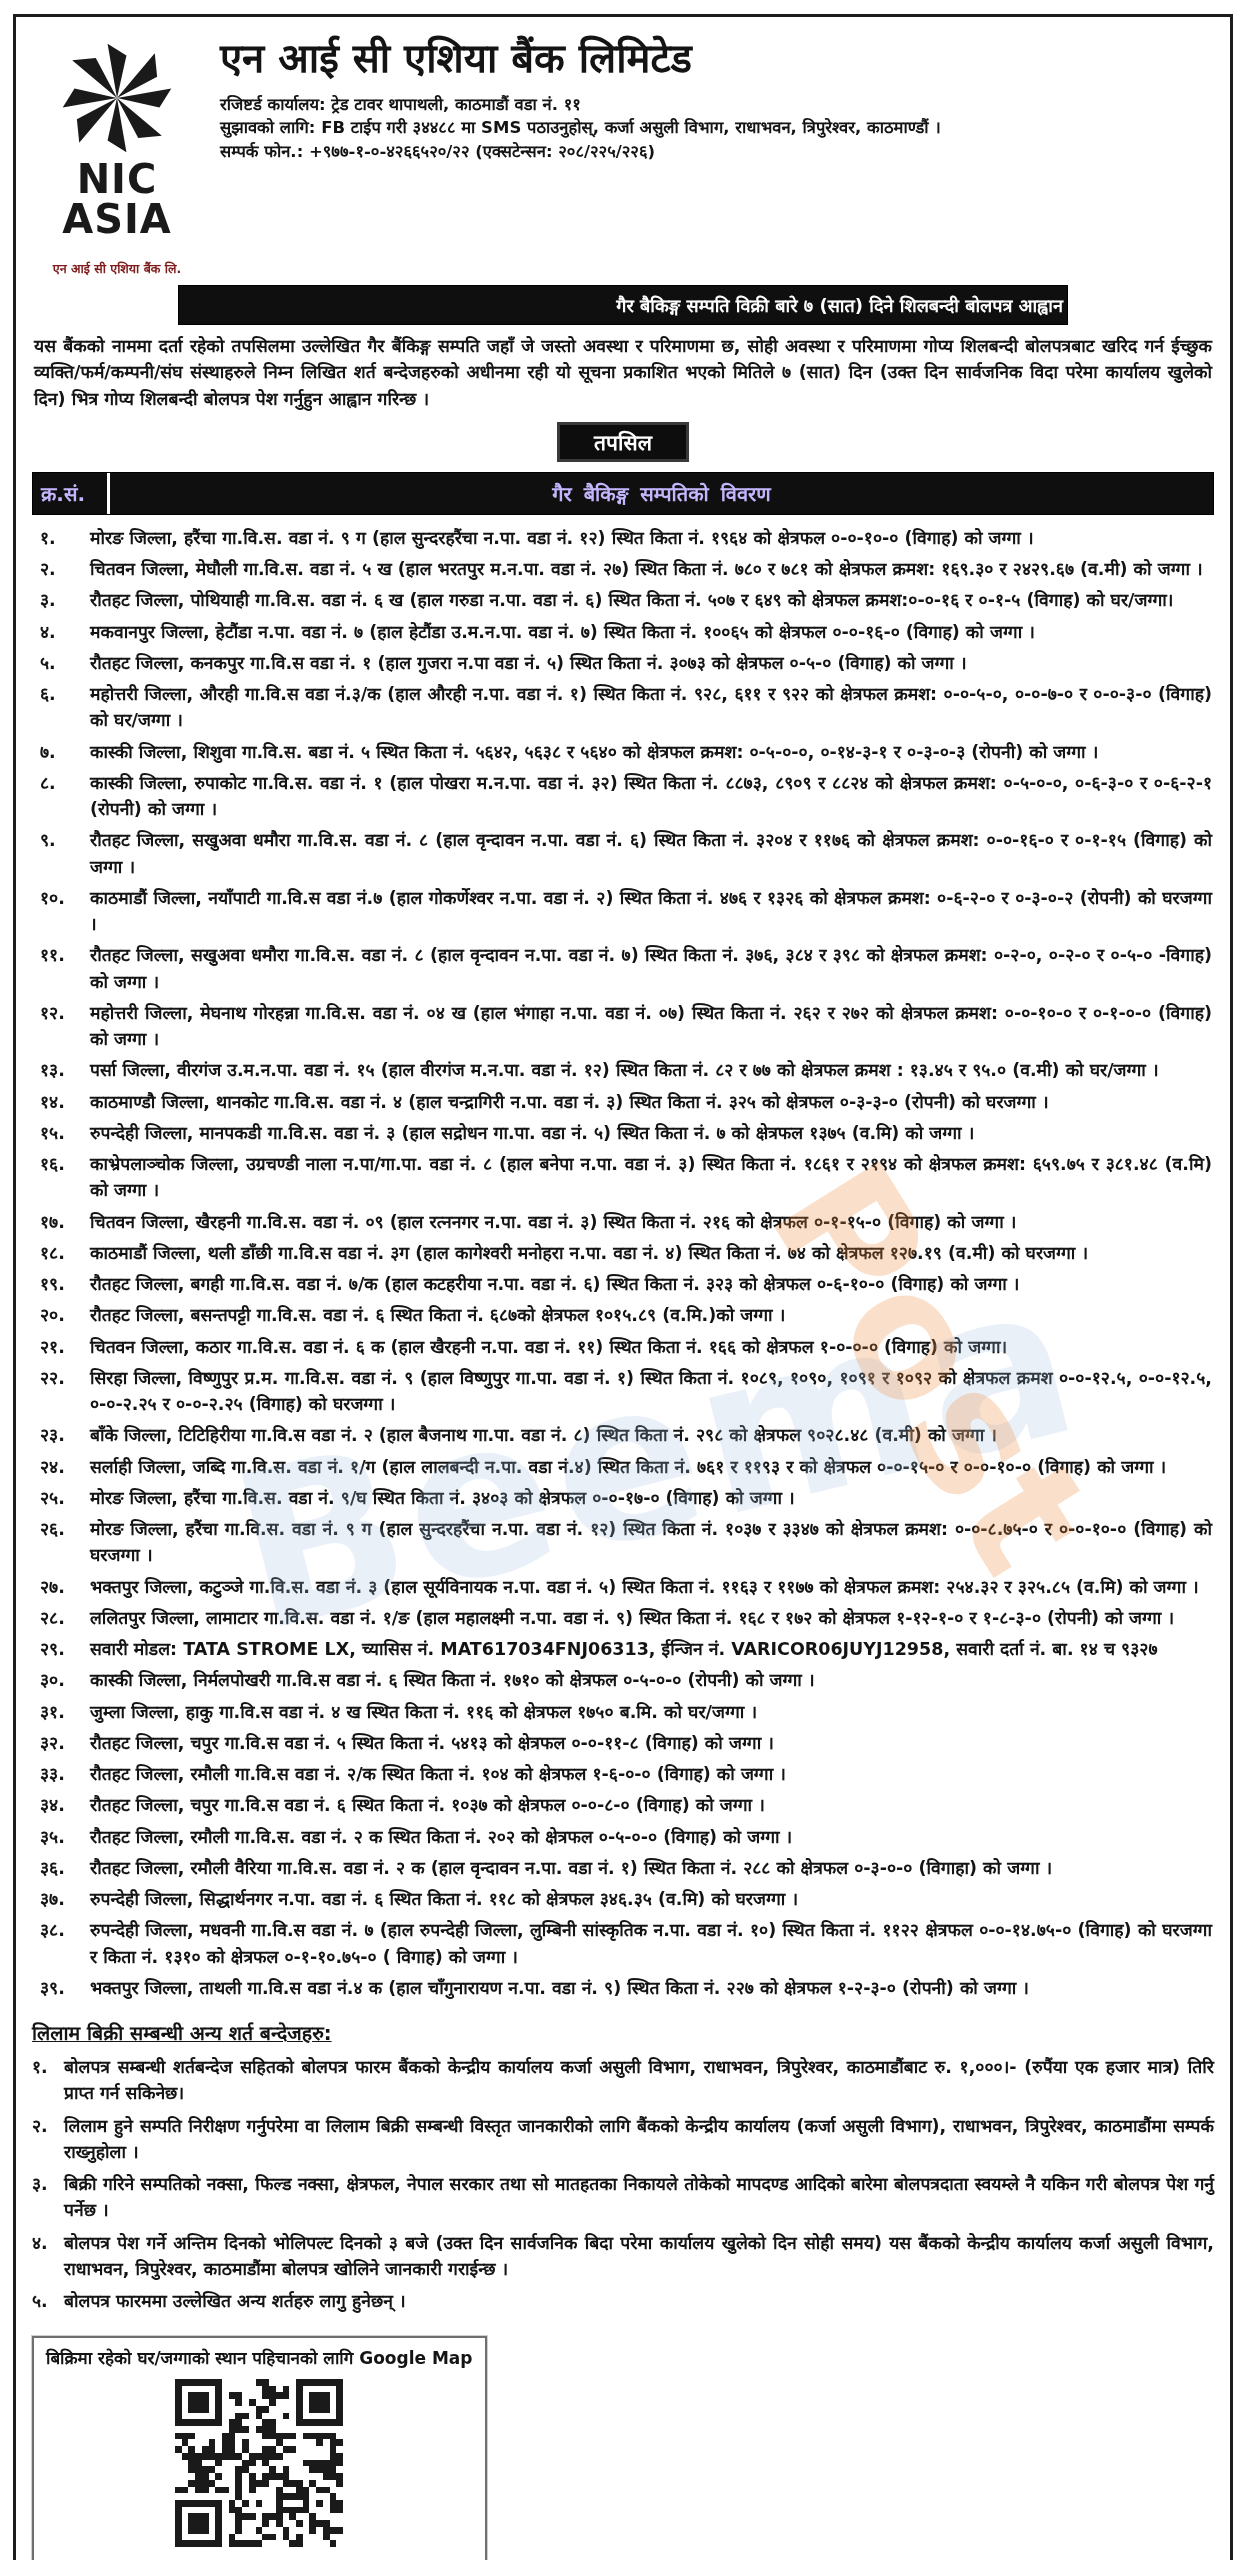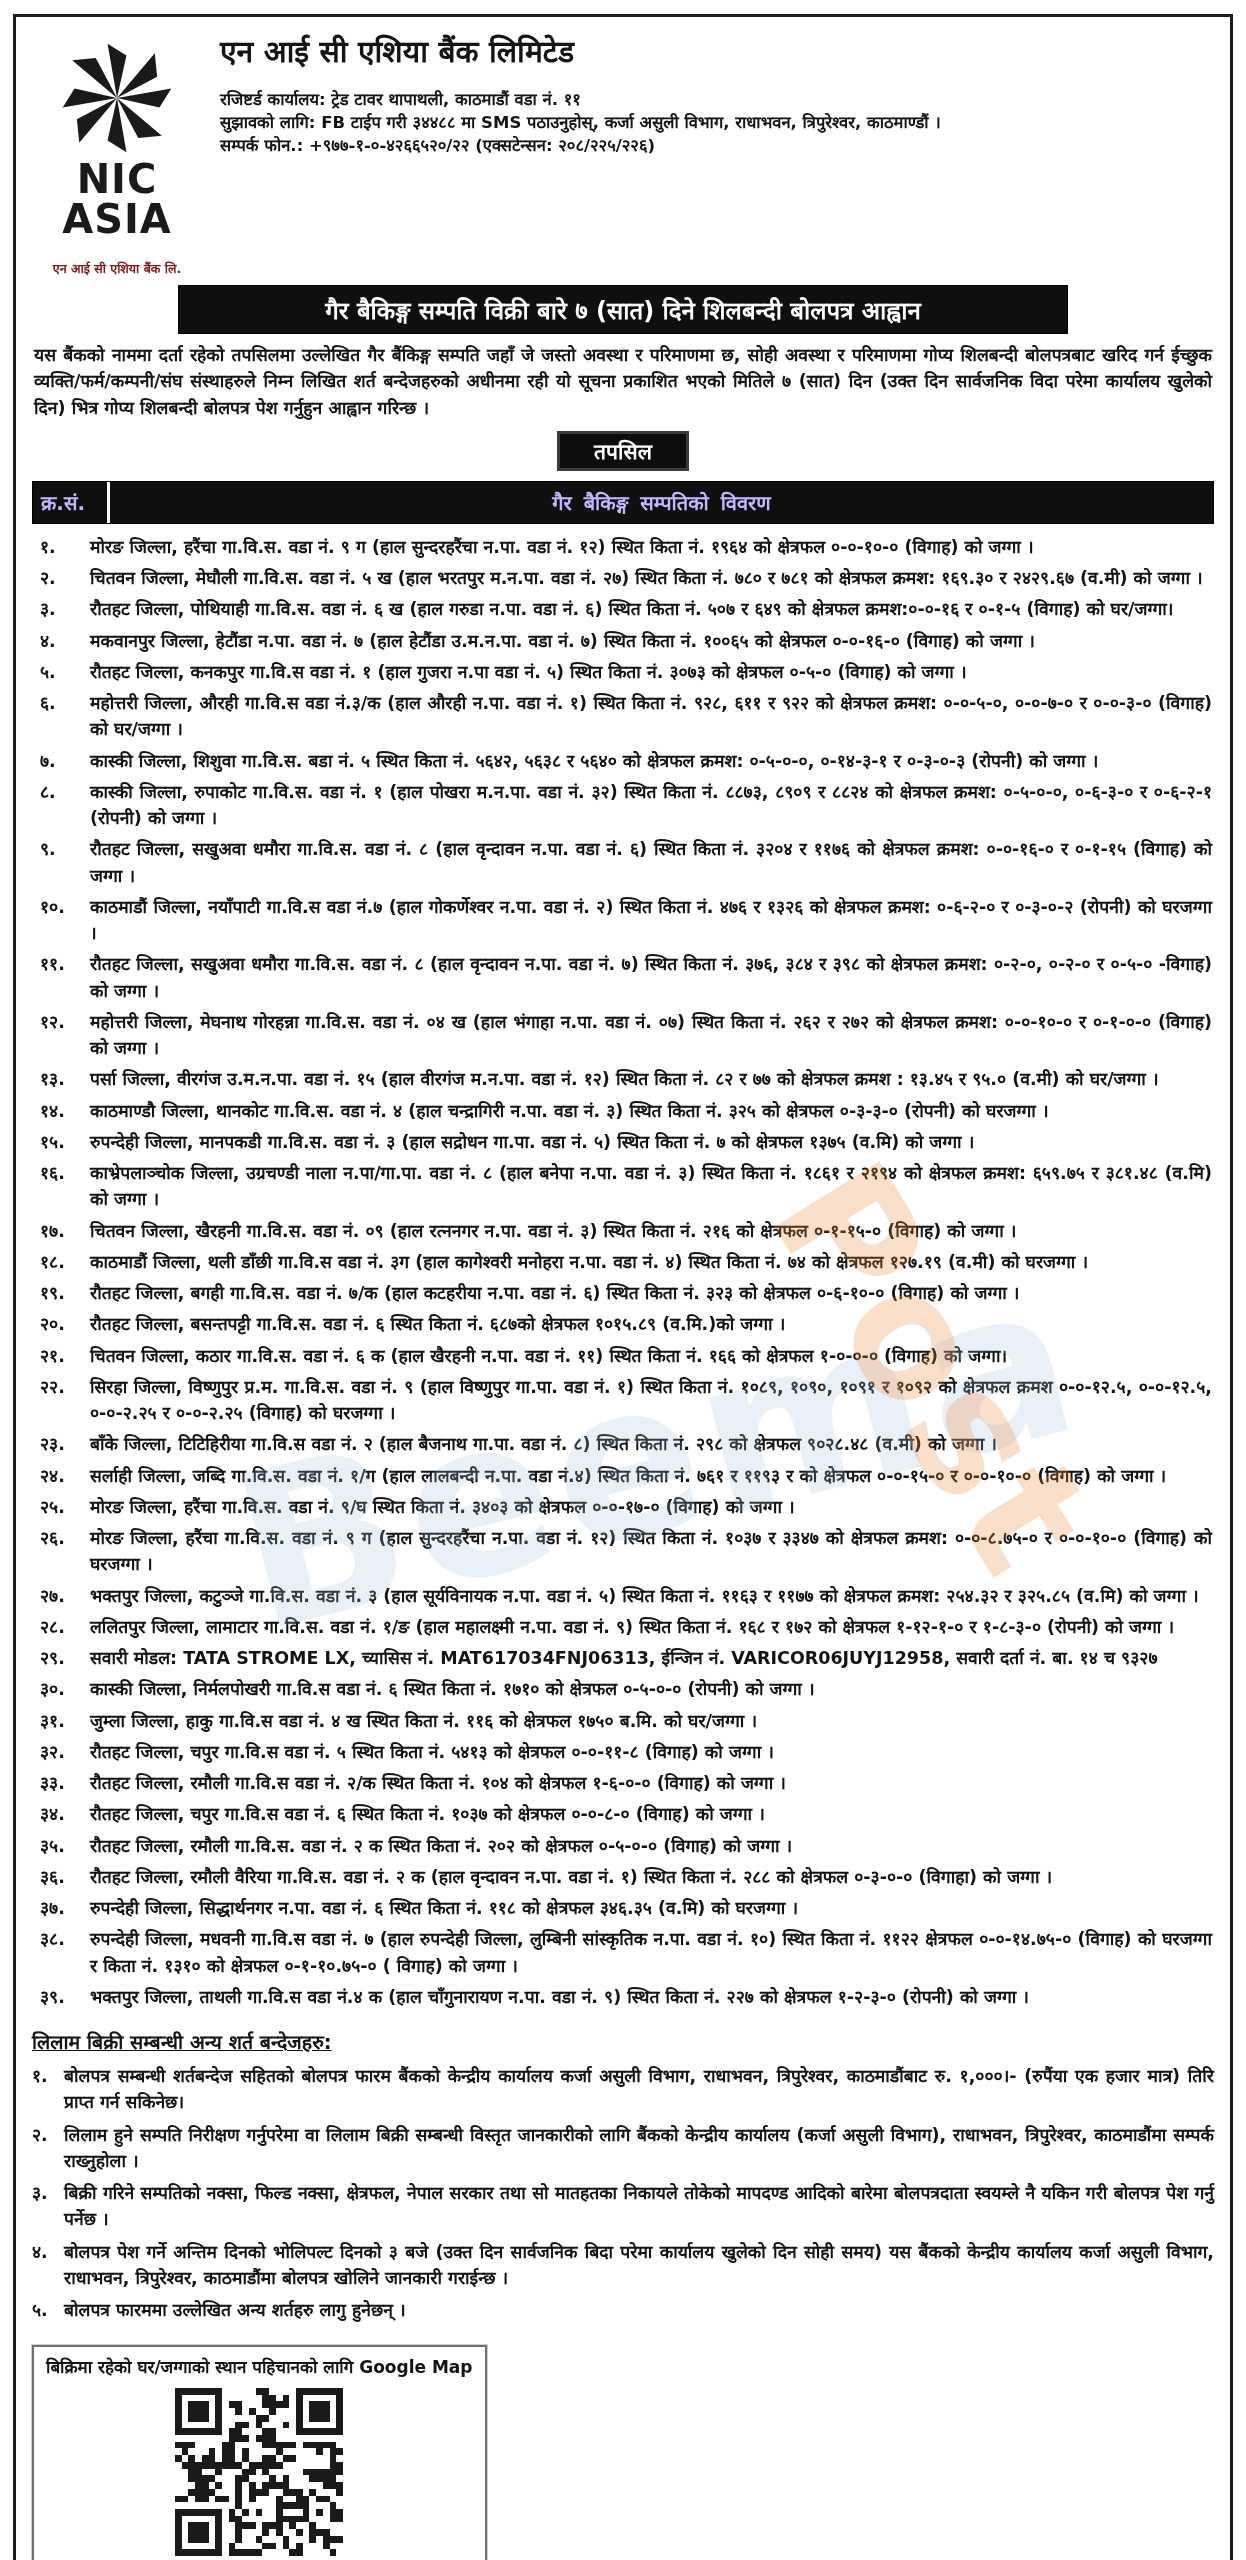--- a/index.html
+++ b/index.html
@@ -13,26 +13,26 @@
     border:3px solid #1c1c1c; border-bottom:11px solid #1c1c1c;
     padding:10px 16px 22px 16px; background:#fff; overflow:hidden;
   }
   
   .header{display:flex; align-items:flex-start; gap:18px; padding:6px 0 2px 0;}
   .logo-col{flex:0 0 170px; text-align:center; padding-top:6px;}
   .logo-mark{display:block; margin:0 auto;}
   .logo-word{font-size:40px; font-weight:800; letter-spacing:1px; color:#1a1a1a; line-height:1; margin-top:2px;}
   .logo-caption{font-size:12.5px; font-weight:700; margin-top:21px; color:#7f1d1d;}
   .head-text{flex:1; padding-top:2px;}
-  .bank-name{font-size:30px; font-weight:800; line-height:1.15; margin-bottom:18px;}
+  .bank-name{font-size:40px; font-weight:800; line-height:1.15; margin-bottom:12px;}
   .head-line{font-size:16.5px; font-weight:600; line-height:1.42;}
   
   .title-bar{
     width:880px; margin:6px auto 8px auto; background:#0f0f0f; color:#fff;
-    text-align:center; font-size:24px; font-weight:800; padding:7px 4px;
+    text-align:right; font-size:18px; font-weight:800; padding:7px 4px;
     border:1px solid #000;
   }
   
   .intro{font-size:17.5px; font-weight:600; line-height:1.5; text-align:justify; margin:4px 2px 10px 2px;}
   
   .tapsil-wrap{text-align:center; margin:8px 0 10px 0;}
   .tapsil{
     display:inline-block; background:#0d0d0d; color:#fff; font-size:21px; font-weight:800;
     padding:3px 34px; border:3px solid #3a3a3a;
   }

